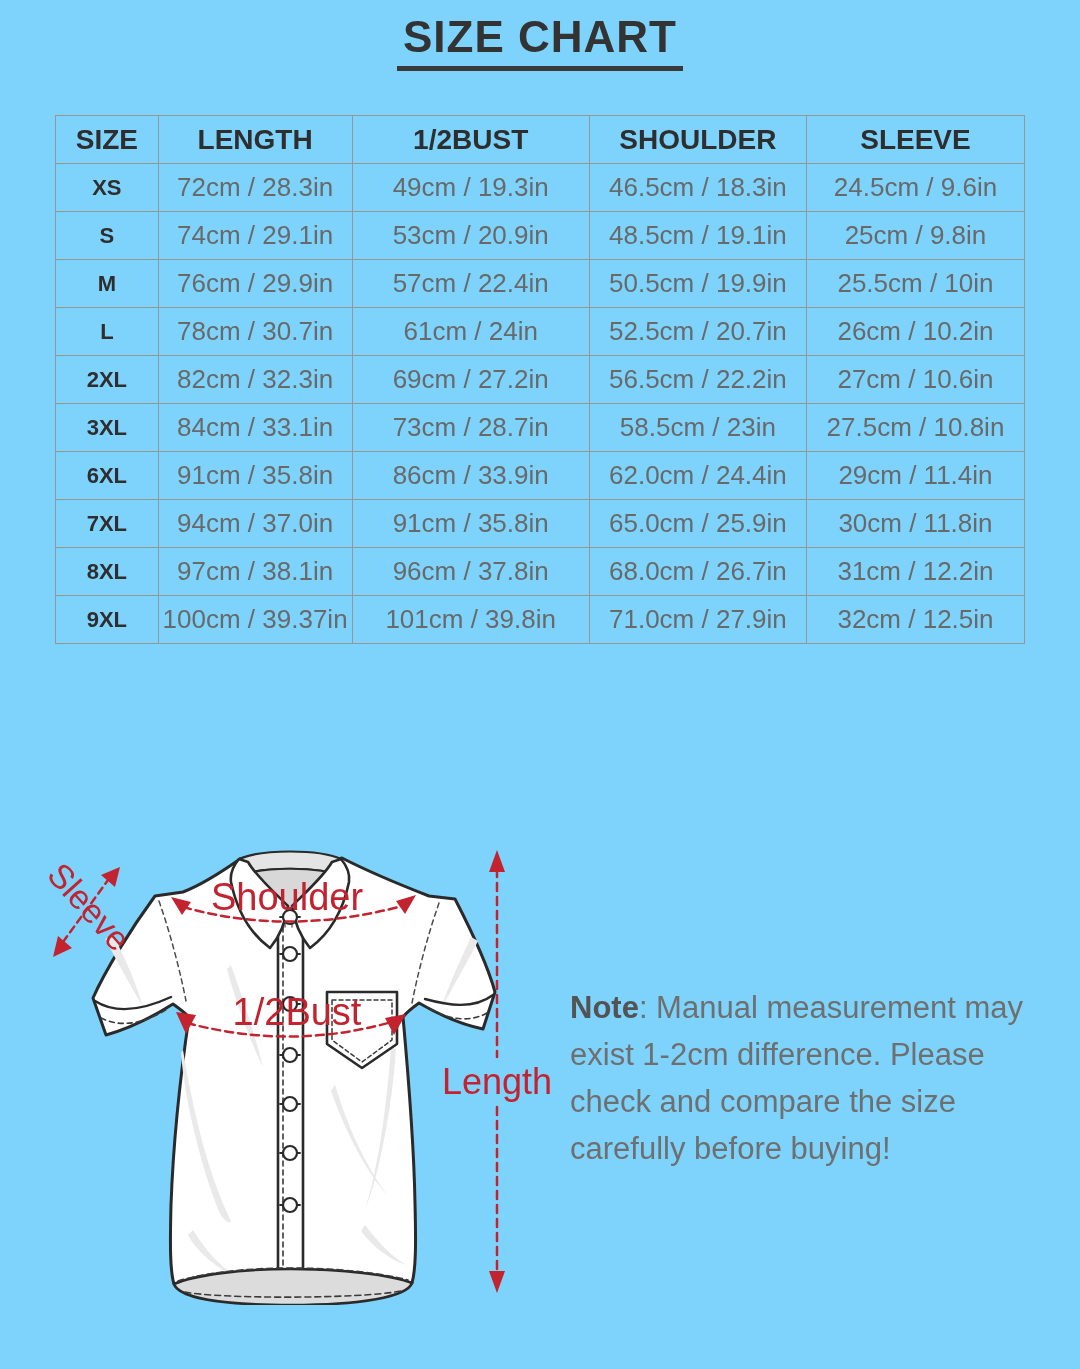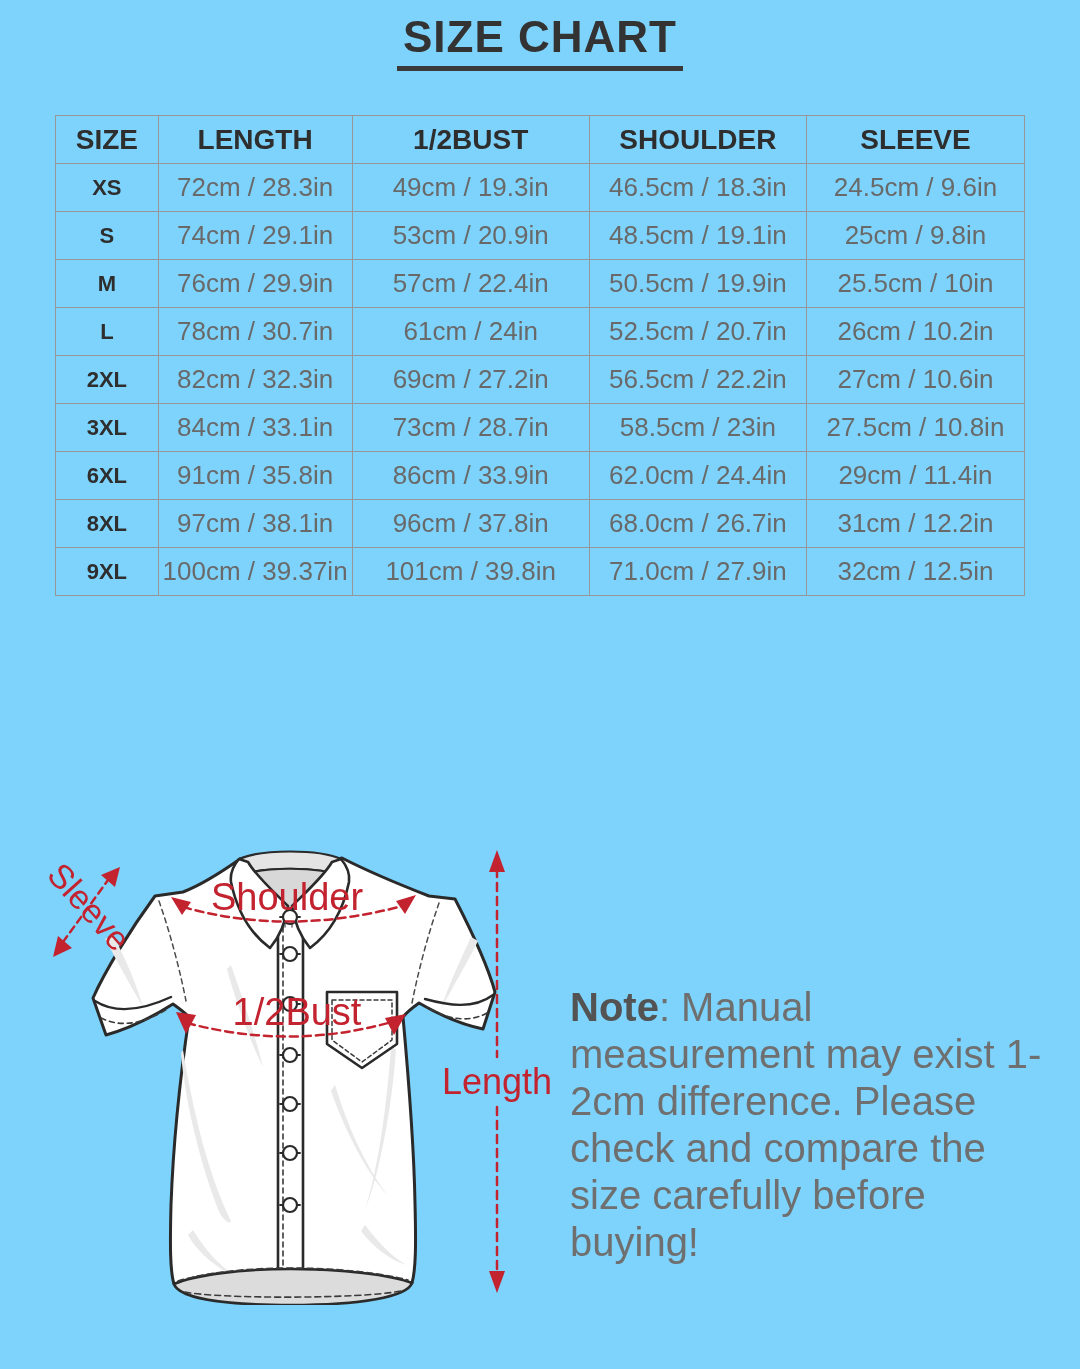--- a/index.html
+++ b/index.html
@@ -21,21 +21,21 @@
   table.size th{font-size:28px;font-weight:bold;color:var(--ink);}
   table.size td{font-size:26px;color:var(--gray);}
   table.size td:first-child{font-size:22px;font-weight:bold;color:var(--ink);}
   table.size tr.heavy-top td{border-top:2px solid #6f6f6f;}
 
   .diagram{position:absolute;left:35px;top:835px;width:525px;height:470px;}
   .diagram svg{display:block;}
   .diagram text{font-family:"Liberation Sans",sans-serif;fill:var(--accent);}
 
   .note{position:absolute;left:570px;top:984px;width:482px;margin:0;
-        font-size:40px;line-height:47px;color:var(--note_gray);}
+        font-size:31px;line-height:47px;color:var(--note_gray);}
   .note b{color:#535353;font-weight:bold;}
 </style>
 </head>
 <body>
 
 <div class="page">
 
   <div class="title-wrap">
     <span class="title">SIZE CHART</span>
   </div>
@@ -99,20 +99,27 @@
           <td>73cm / 28.7in</td>
           <td>58.5cm / 23in</td>
           <td>27.5cm / 10.8in</td>
         </tr>
         <tr>
           <td>6XL</td>
           <td>91cm / 35.8in</td>
           <td>86cm / 33.9in</td>
           <td>62.0cm / 24.4in</td>
           <td>29cm / 11.4in</td>
+        </tr>
+        <tr>
+          <td>7XL</td>
+          <td>94cm / 37.0in</td>
+          <td>91cm / 35.8in</td>
+          <td>65.0cm / 25.9in</td>
+          <td>30cm / 11.8in</td>
         </tr>
         <tr>
           <td>8XL</td>
           <td>97cm / 38.1in</td>
           <td>96cm / 37.8in</td>
           <td>68.0cm / 26.7in</td>
           <td>31cm / 12.2in</td>
         </tr>
         <tr>
           <td>9XL</td>

